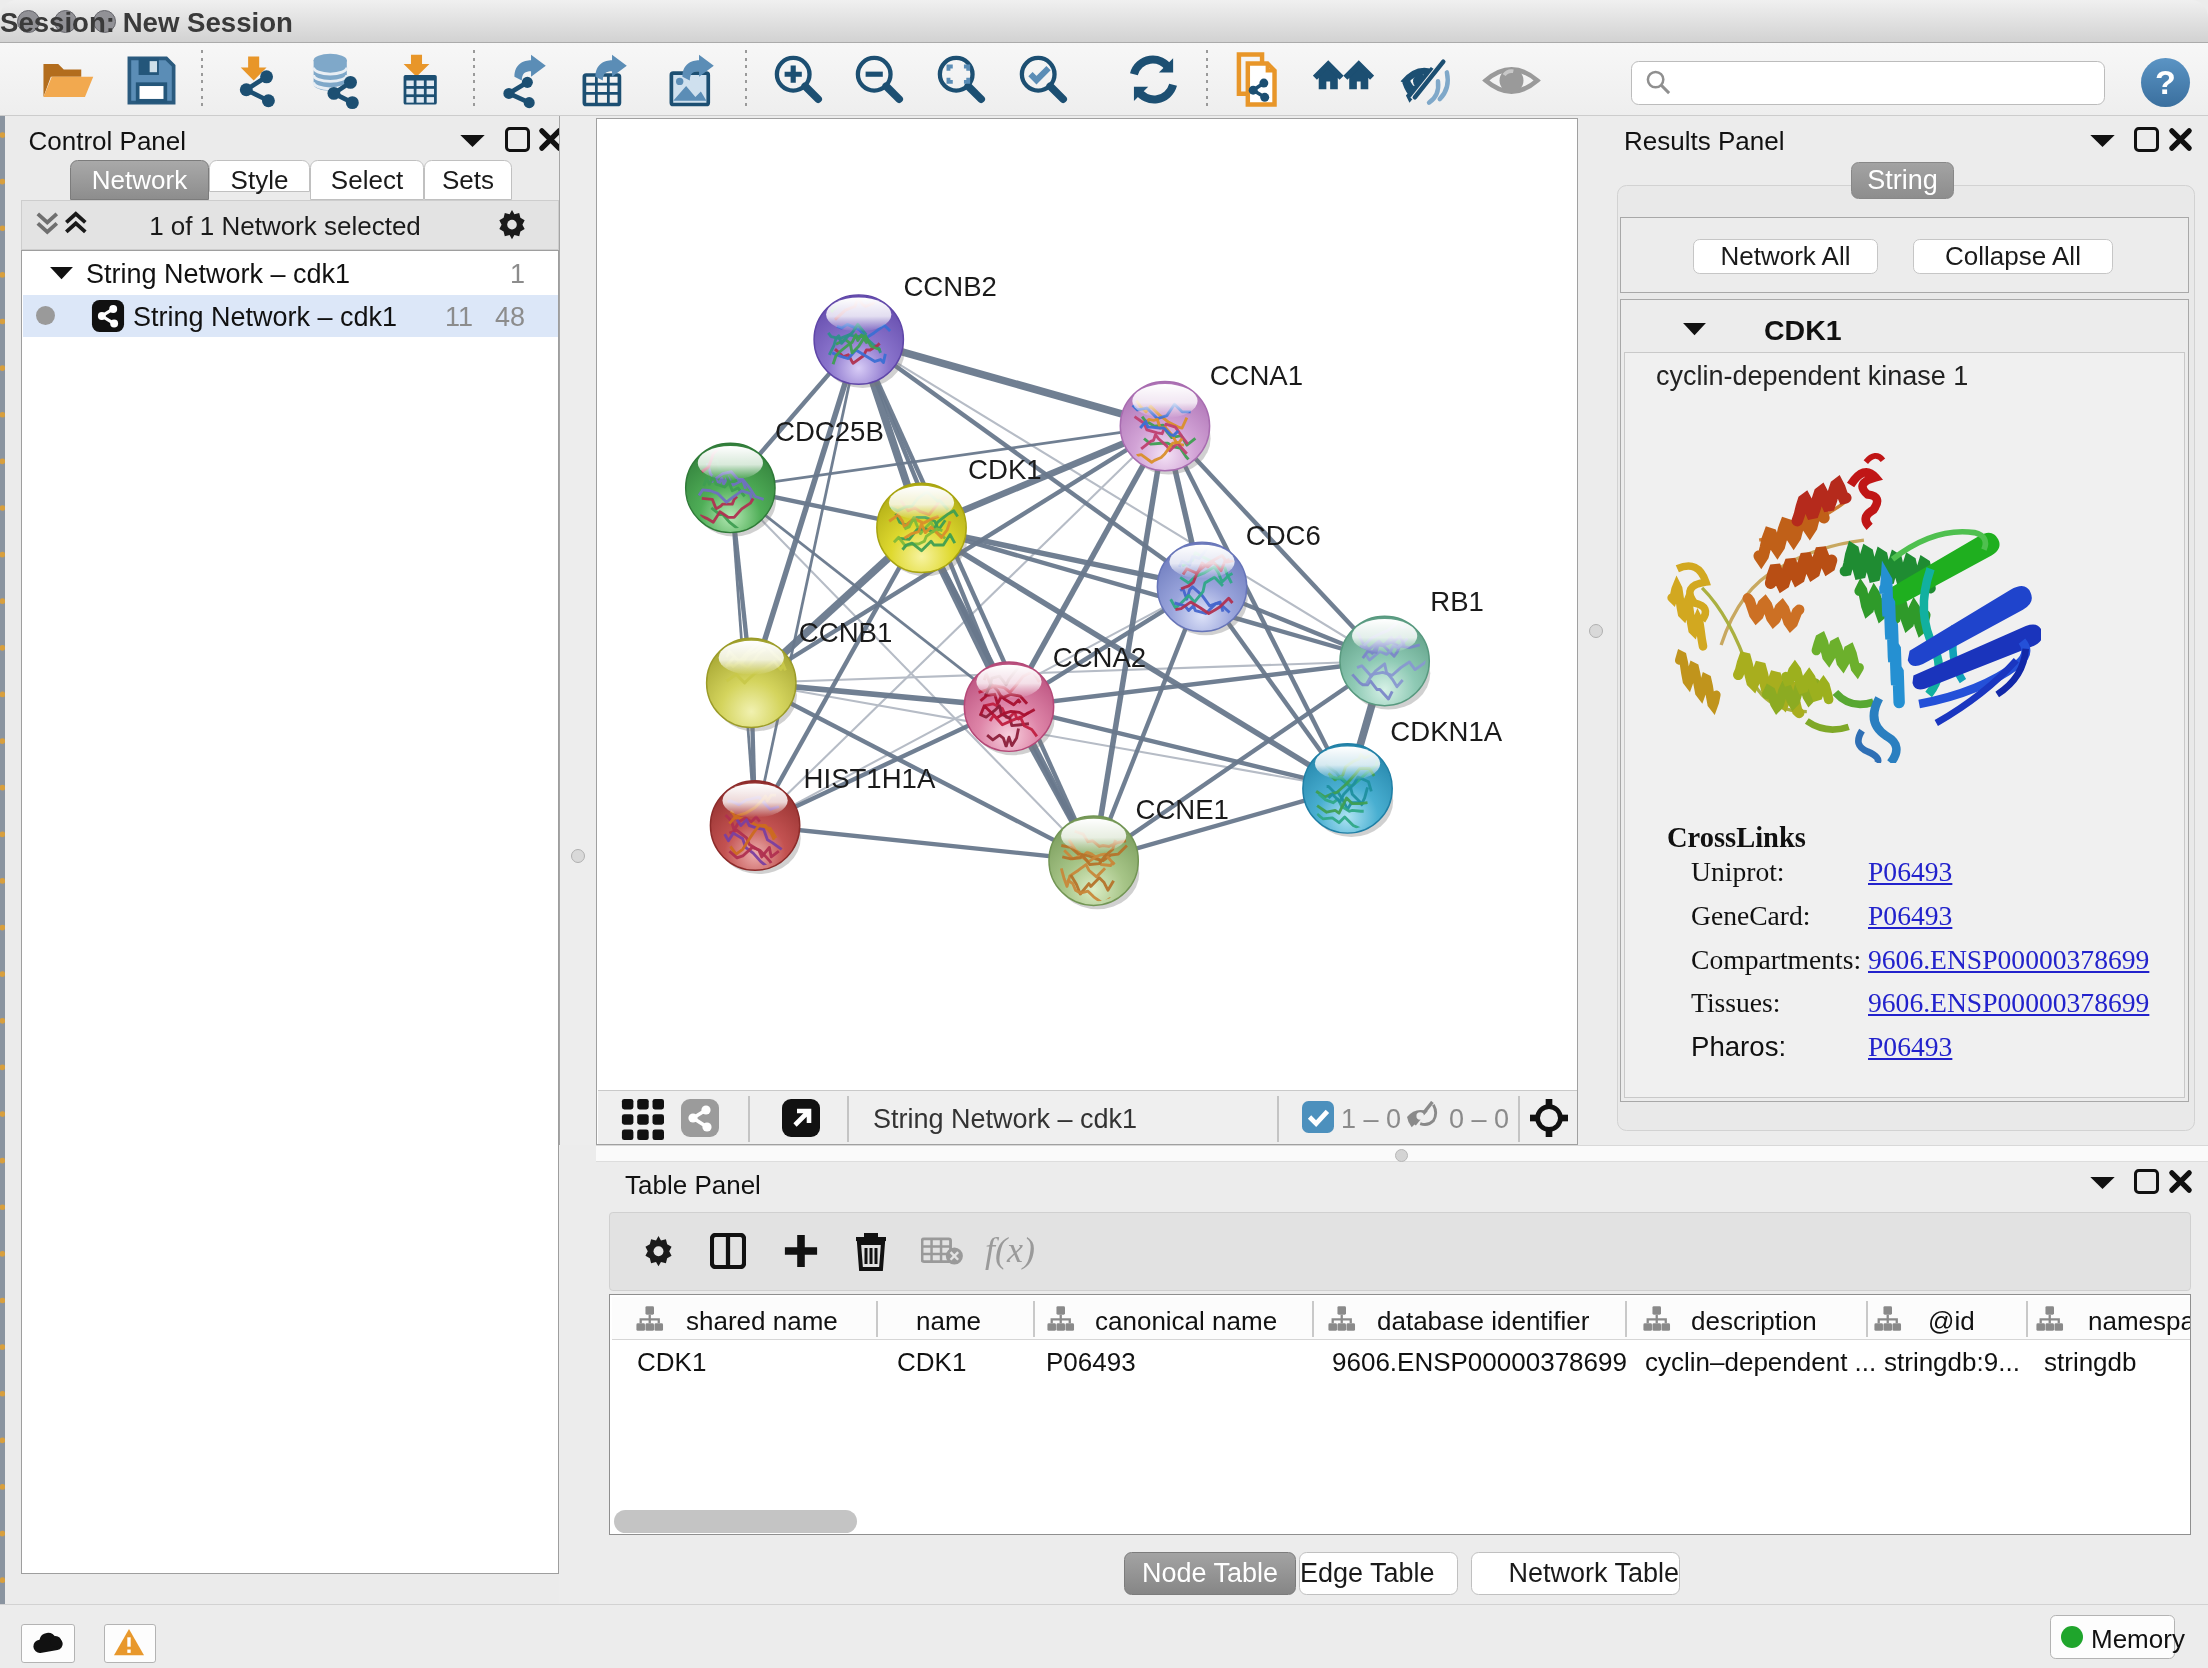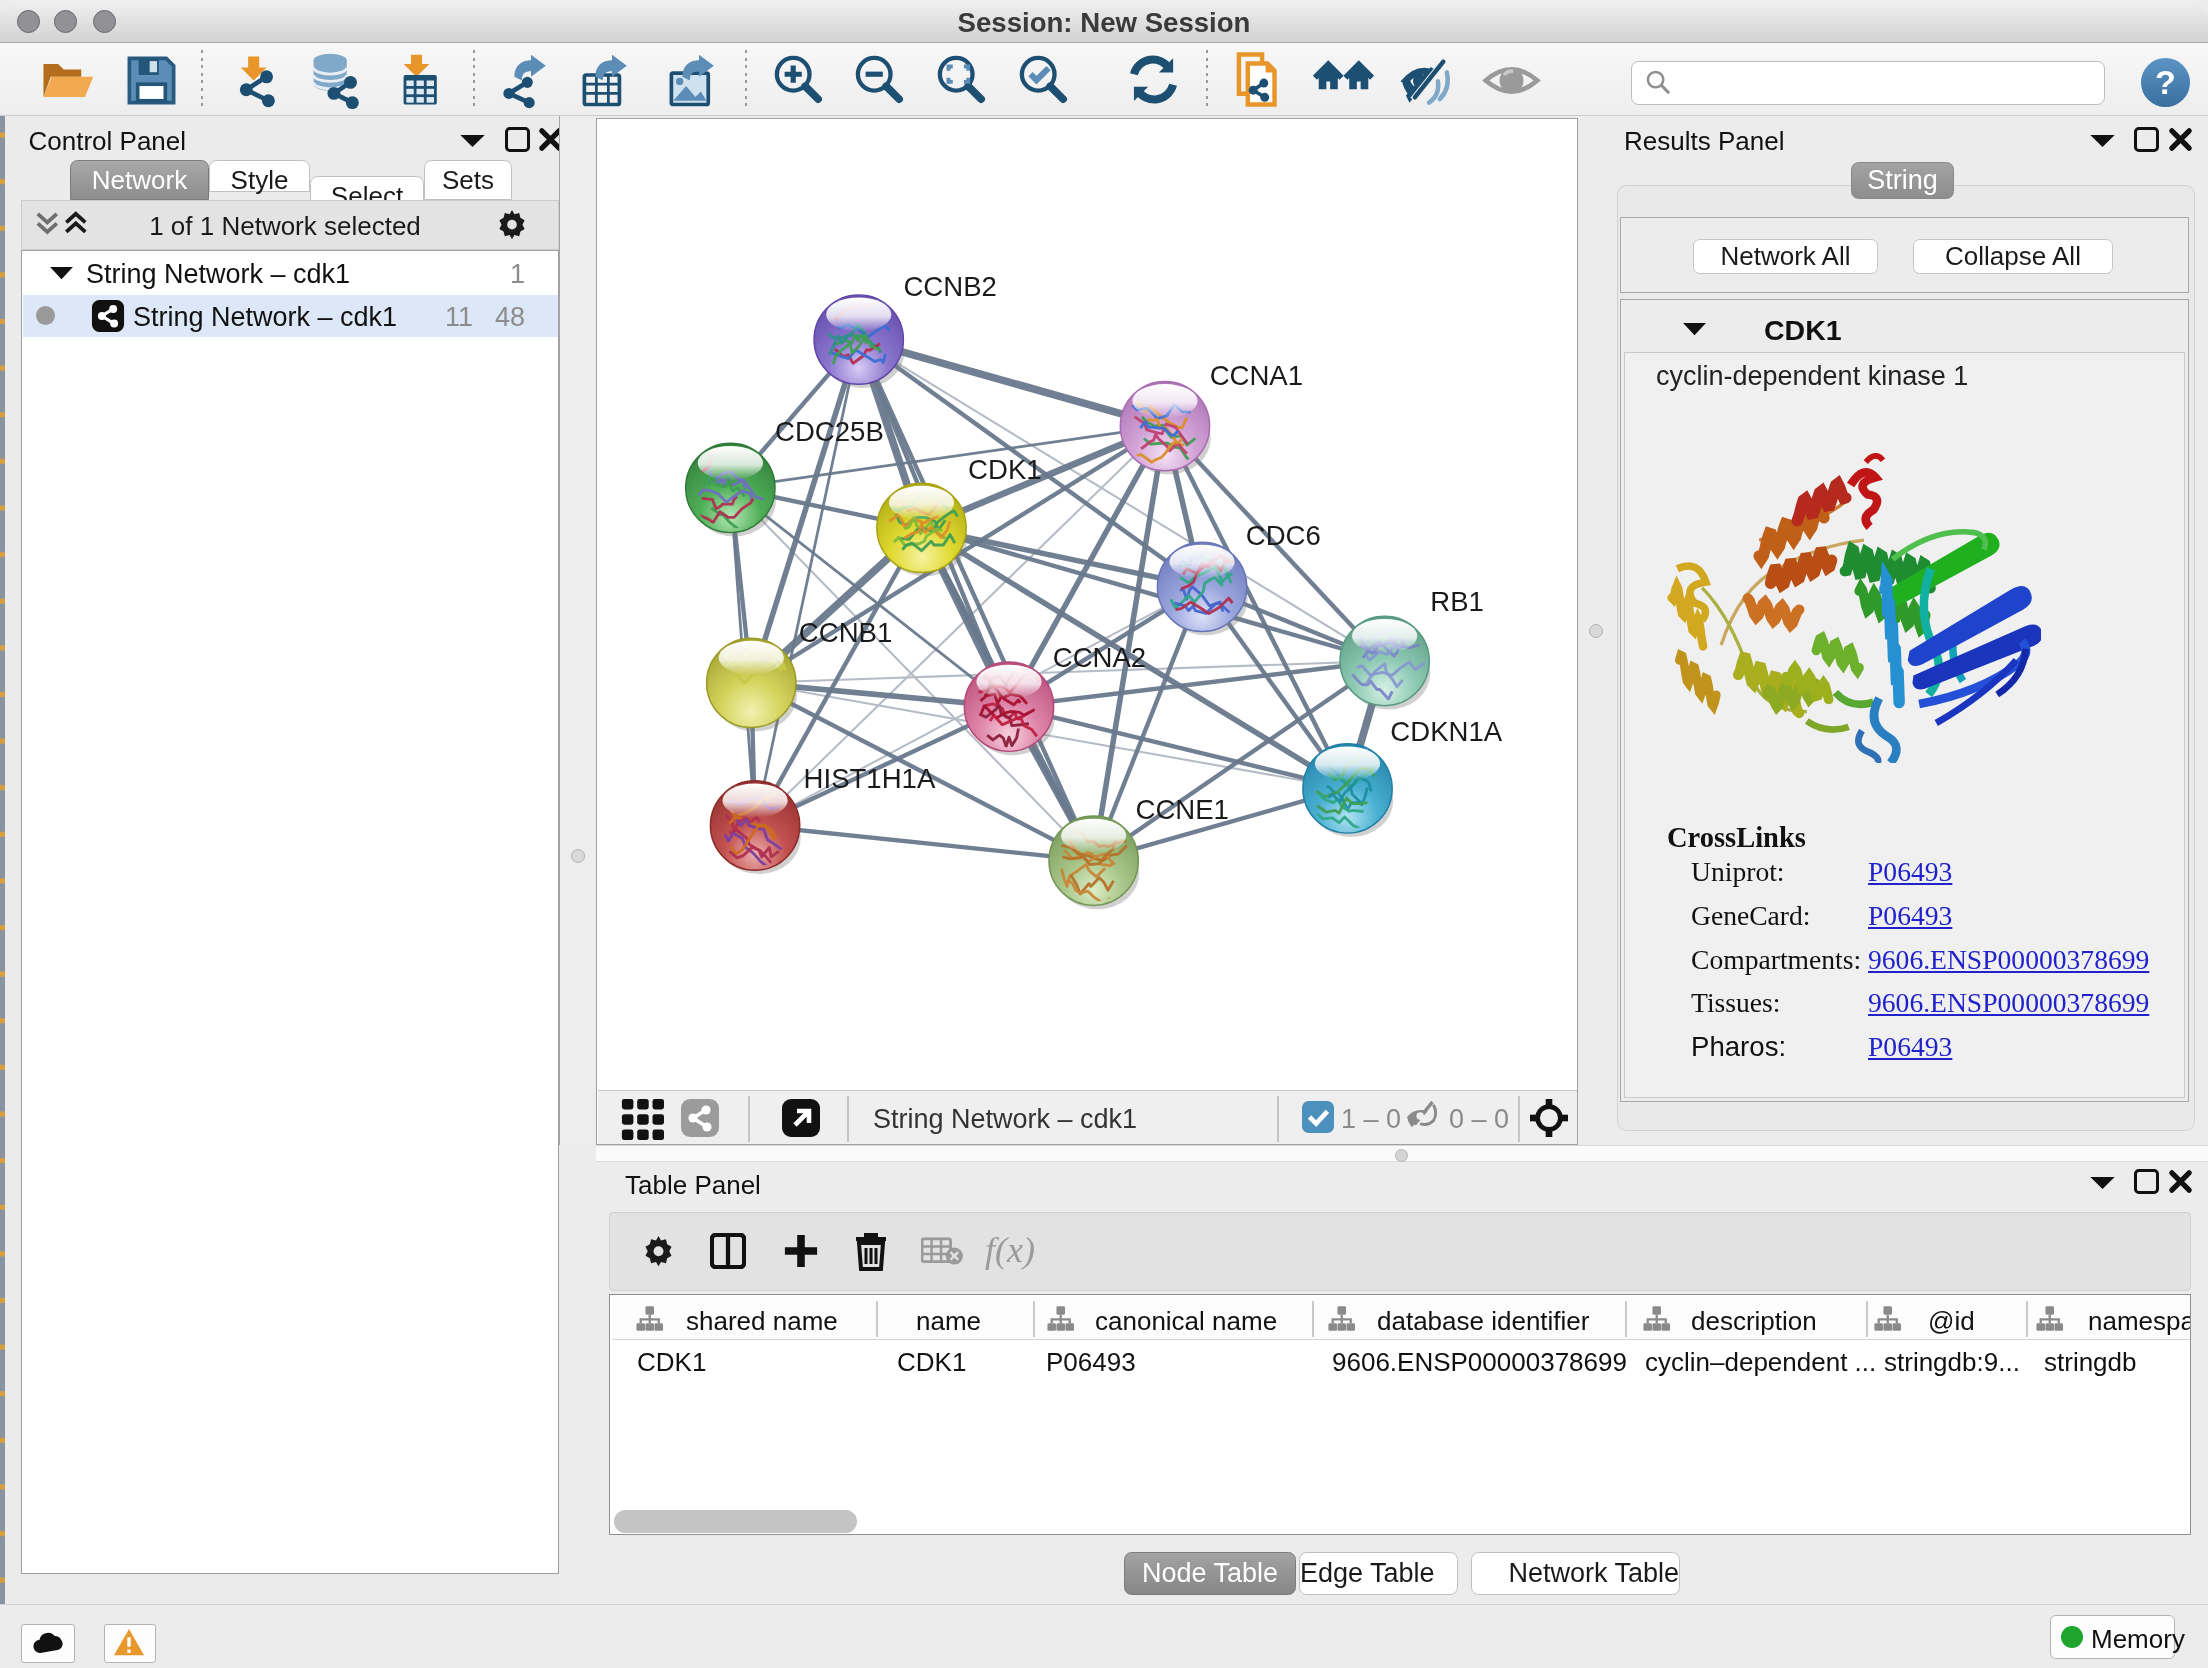--- a/index.html
+++ b/index.html
@@ -5,21 +5,21 @@
 html,body{width:2208px;height:1668px}
 body{position:relative;background:#ececec;font-family:"Liberation Sans",sans-serif;overflow:hidden;color:#1a1a1a}
 .abs{position:absolute}
 svg{display:block}
 </style></head>
 <body>
 <div class="abs" style="left:0;top:0;width:2208px;height:43px;background:linear-gradient(#f0f0f0,#d2d2d2);border-bottom:1px solid #ababab;border-radius:17px 17px 0 0"></div>
 <div class="abs" style="left:17px;top:9.5px;width:23px;height:23px;border-radius:50%;background:#919196;border:1.4px solid #66666c"></div>
 <div class="abs" style="left:54px;top:9.5px;width:23px;height:23px;border-radius:50%;background:#919196;border:1.4px solid #66666c"></div>
 <div class="abs" style="left:93px;top:9.5px;width:23px;height:23px;border-radius:50%;background:#919196;border:1.4px solid #66666c"></div>
-<div class="abs" style="left:0;top:6.7px;width:2208px;text-align:center;font-size:27.6px;font-weight:700;color:#3a3a3a">Session: New Session</div>
+<div class="abs" style="left:0;top:6.7px;width:2208px;text-align:left;font-size:27.6px;font-weight:700;color:#3a3a3a">Session: New Session</div>
 <div class="abs" style="left:0;top:43px;width:2208px;height:73px;background:linear-gradient(#f7f7f7,#eeeeee);border-bottom:1px solid #cccccc"></div>
 <div class="abs" style="left:37px;top:51px;width:59px;height:59px">
     <svg viewBox="0 0 64 64" width="59" height="59">
 <path d="M7 50 V14 h16 l6 6 h19 v8 h-33 z" fill="#b36d1d"></path>
 <path d="M7 50 L16 28 h45 L52 50 z" fill="#f2a94f"></path>
 </svg>
   </div>
 <div class="abs" style="left:122px;top:51px;width:59px;height:59px">
     <svg viewBox="0 0 64 64" width="59" height="59">
 <path d="M8 8 h40 l8 8 v40 h-48 z" fill="#5b8db6"></path>
@@ -215,21 +215,21 @@
 <div class="abs" style="left:28.5px;top:126px;font-size:26px;color:#111">Control Panel</div>
 <svg class="abs" style="left:459px;top:133px" viewBox="0 0 28 16" width="27" height="15">
     <path d="M1 2 h26 L14 15 z" fill="#111"></path>
   </svg>
 <div class="abs" style="left:505px;top:127px;width:25px;height:25px;border:3.3px solid #111;border-radius:4.8px"></div>
 <svg class="abs" style="left:538px;top:127px" viewBox="0 0 26 26" width="25" height="25">
     <path d="M4 4 L22 22 M22 4 L4 22" stroke="#111" stroke-width="5.5" stroke-linecap="round"></path>
   </svg>
 <div class="abs" style="left:70px;top:160px;width:139px;height:40px;background:linear-gradient(#a9a9a9,#8d8d8d);border:1px solid #7c7c7c;border-radius:7.6px 7.6px 0 0;color:#fff;font-size:26px;text-align:center;line-height:38px">Network</div>
 <div class="abs" style="left:209px;top:160px;width:101px;height:32px;background:#fff;border:1px solid #c0c0c0;border-radius:7.6px 7.6px 0 0;font-size:26px;text-align:center;line-height:38px">Style</div>
-<div class="abs" style="left:310px;top:176px;width:114px;height:40px;background:#fff;border:1px solid #c0c0c0;border-radius:7.6px 7.6px 0 0;font-size:26px;text-align:center;line-height:38px">Select</div>
+<div class="abs" style="left:310px;top:160px;width:114px;height:40px;background:#fff;border:1px solid #c0c0c0;border-radius:7.6px 7.6px 0 0;font-size:26px;text-align:center;line-height:38px">Select</div>
 <div class="abs" style="left:424px;top:160px;width:88px;height:40px;background:#fff;border:1px solid #c0c0c0;border-radius:7.6px 7.6px 0 0;font-size:26px;text-align:center;line-height:38px">Sets</div>
 <div class="abs" style="left:21px;top:200px;width:538px;height:50px;background:#e3e3e3;border:1px solid #cdcdcd"></div>
 <svg class="abs" style="left:34px;top:210px" viewBox="0 0 60 30" width="57" height="28.5">
 <path d="M4 4 l10 9 10 -9 M4 14 l10 9 10 -9" stroke="#6f6f6f" stroke-width="4" fill="none"></path>
 <path d="M34 13 l10 -9 10 9 M34 23 l10 -9 10 9" stroke="#1a1a1a" stroke-width="4" fill="none"></path>
 </svg>
 <div class="abs" style="left:114px;top:211px;width:342px;text-align:center;font-size:26px;color:#1a1a1a">1 of 1 Network selected</div>
 <svg class="abs" style="left:496px;top:208px" viewBox="0 0 24 24" width="32" height="32">
 <path d="M12 1.5 l1.8 3.2 3.6-.9 .9 3.6 3.2 1.8 -1.7 3.3 1.7 3.3 -3.2 1.8 -.9 3.6 -3.6 -.9 -1.8 3.2 -1.8 -3.2 -3.6 .9 -.9 -3.6 -3.2 -1.8 1.7 -3.3 -1.7 -3.3 3.2 -1.8 .9 -3.6 3.6 .9 z" fill="#1a1a1a"></path>
 <circle cx="12" cy="12.5" r="3.6" fill="#e3e3e3"></circle>

